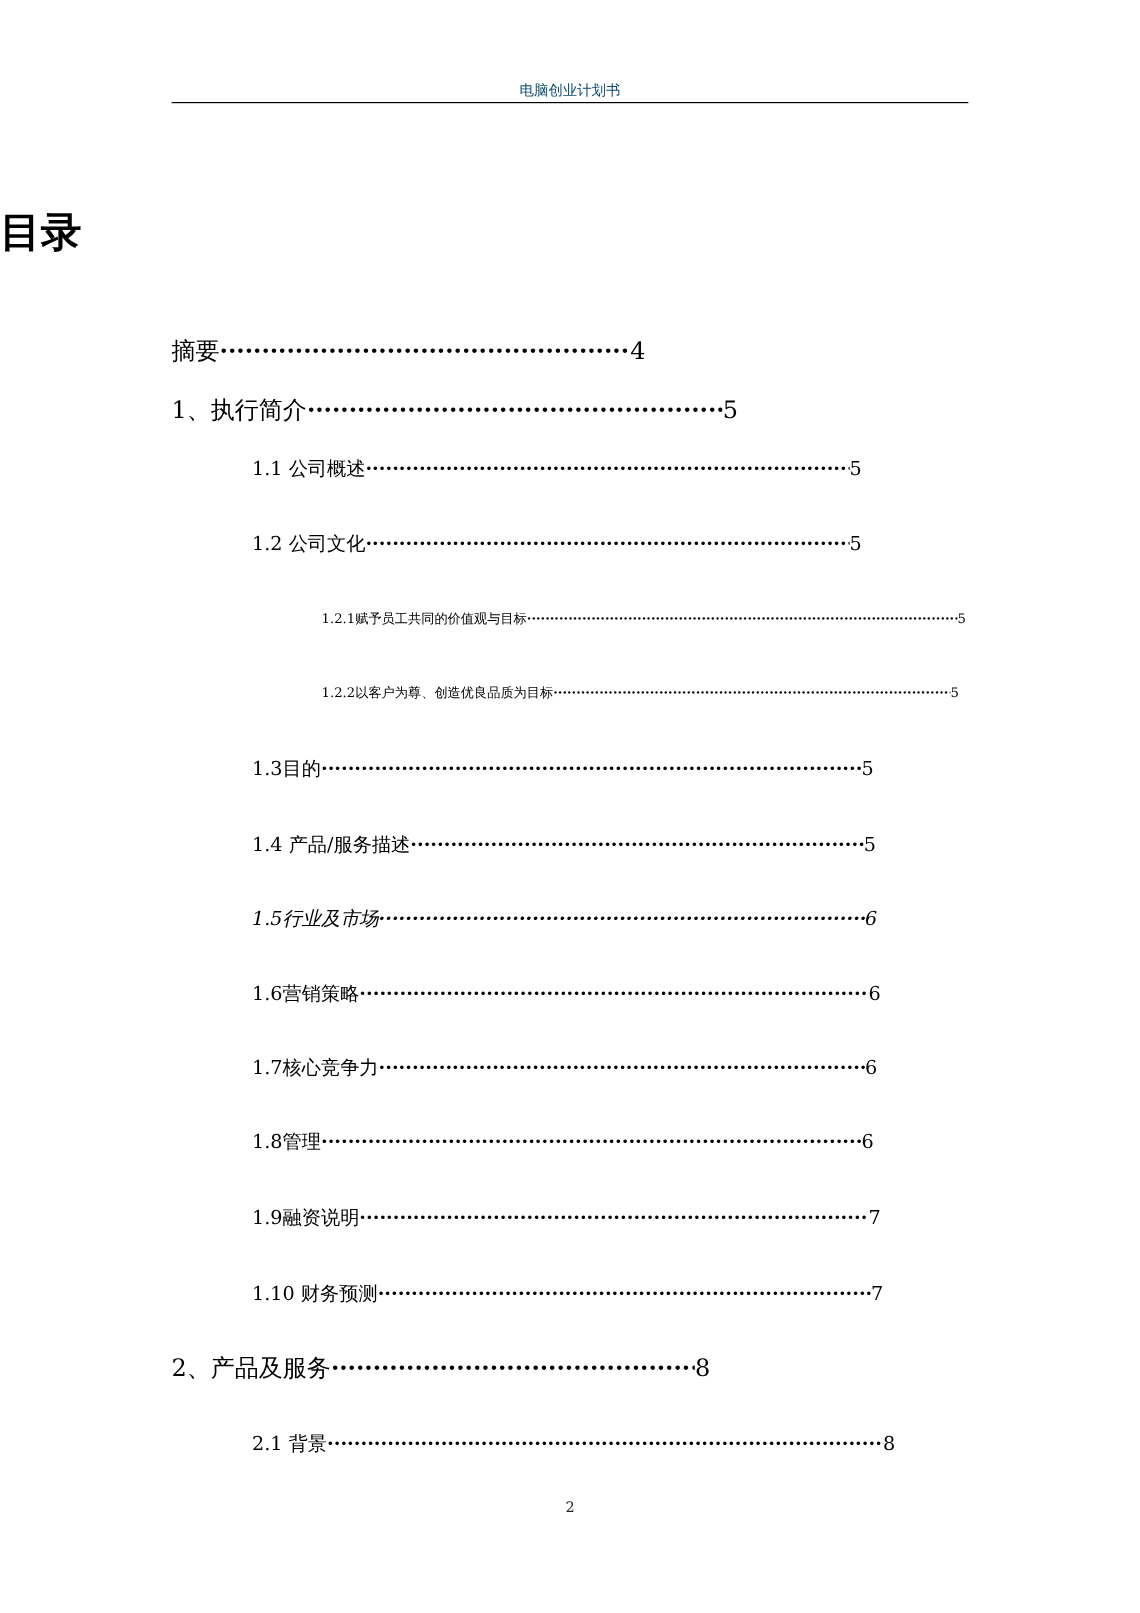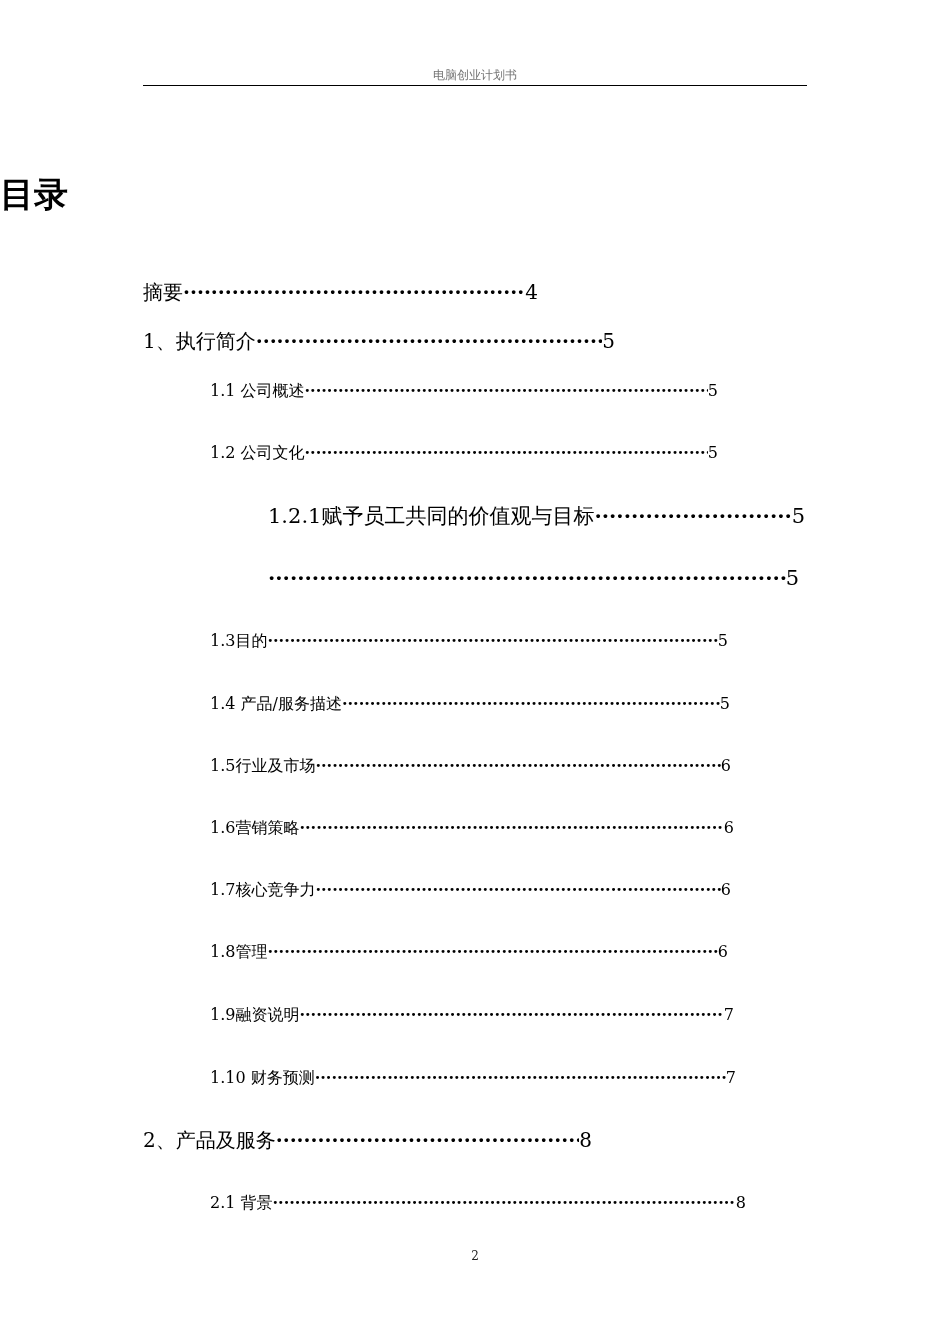--- a/index.html
+++ b/index.html
@@ -16,21 +16,21 @@
       color: #000;
     }
     .header {
       position: absolute;
       left: 143px;
       top: 66px;
       width: 664px;
       text-align: center;
       font-size: 12px;
       line-height: 18px;
-      color: #737373;
+      color: #0c4a6e;
     }
     .header-rule {
       position: absolute;
       left: 143px;
       top: 85px;
       width: 664px;
       height: 0;
       border-top: 1.5px solid #000;
     }
     .title {
@@ -53,21 +53,21 @@
     .toc-entry .label { }
     .toc-entry .leader {
       letter-spacing: 0;
       overflow: hidden;
       flex: 1 1 auto;
       font-weight: bold;
     }
     .toc-entry .page { }
     .lvl1 { font-size: 20px; line-height: 28px; }
     .lvl2 { font-size: 16px; line-height: 24px; }
-    .lvl3 { font-size: 21px; line-height: 24px; }
+    .lvl3 { font-size: 11px; line-height: 24px; }
     .footer-page {
       position: absolute;
       left: 0;
       top: 1248px;
       width: 950px;
       text-align: center;
       font-size: 12px;
       line-height: 16px;
       color: #222;
     }
@@ -104,37 +104,38 @@
   <span class="page">5</span>
 </div>
 
 <div class="toc-entry lvl3" style="left:268px; top:504px; width:537px;">
   <span class="label">1.2.1赋予员工共同的价值观与目标</span>
   <span class="leader">······································································································</span>
   <span class="page">5</span>
 </div>
 
 <div class="toc-entry lvl3" style="left:268px; top:566px; width:531px;">
+  <span class="label">1.2.2以客户为尊、创造优良品质为目标</span>
   <span class="leader">······································································································</span>
   <span class="page">5</span>
 </div>
 
 <div class="toc-entry lvl2" style="left:210px; top:629px; width:518px;text-align:center;">
   <span class="label">1.3目的 </span>
   <span class="leader">······································································································</span>
   <span class="page">5</span>
 </div>
 
 <div class="toc-entry lvl2" style="left:210px; top:692px; width:520px;justify-content:flex-end;">
   <span class="label">1.4 产品/服务描述 </span>
   <span class="leader">······································································································</span>
   <span class="page">5</span>
 </div>
 
-<div class="toc-entry lvl2" style="left:210px; top:754px; width:521px;">
+<div class="toc-entry lvl2" style="left:210px; top:754px; width:521px;font-style:italic;">
   <span class="label">1.5行业及市场</span>
   <span class="leader">······································································································</span>
   <span class="page">6</span>
 </div>
 
 <div class="toc-entry lvl2" style="left:210px; top:816px; width:524px;align-items:center;">
   <span class="label">1.6营销策略</span>
   <span class="leader">······································································································</span>
   <span class="page">6</span>
 </div>

